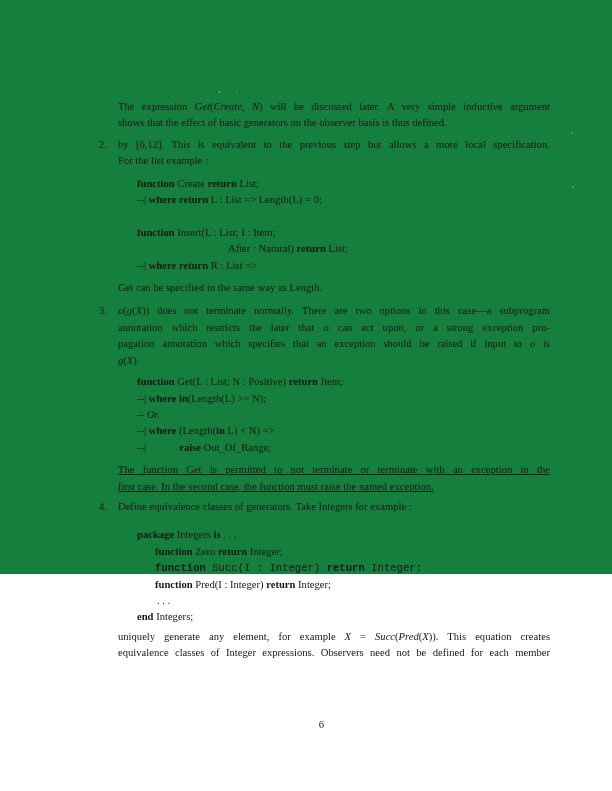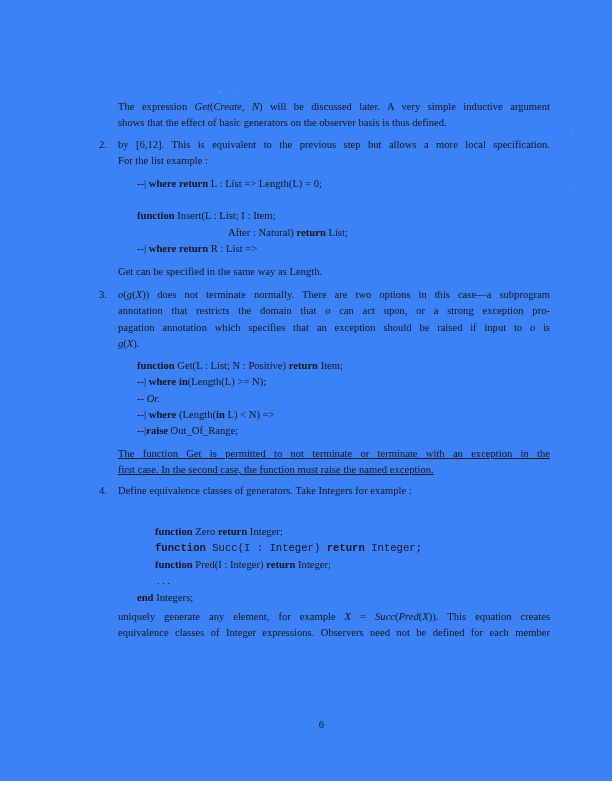--- a/index.html
+++ b/index.html
@@ -5,21 +5,21 @@
   html,body{margin:0;padding:0;}
   body{
     width:612px;height:791px;
     background:#ffffff;
     position:relative;
     font-family:"Liberation Serif","DejaVu Serif",serif;
     color:#161616;
     overflow:hidden;
   }
   #page{
-    position:absolute;left:0;top:0;width:612px;height:781px;background:#3b82f6;
+    position:absolute;left:0;top:0;width:612px;height:574px;background:#15803d;
   }
   #doc{
     position:absolute;
     left:118px;top:99px;width:432px;
     font-size:10.6px;
     line-height:16.4px;
   }
   .block{position:relative;}
   .block.code{margin-left:19px;}
   .line{white-space:normal;}
@@ -52,53 +52,55 @@
       <div class="block para" style="margin-top: 0px;">
         <div class="line just"><span>The expression </span><span class="i">Get</span><span>(</span><span class="i">Create</span><span>, </span><span class="i">N</span><span>) will be discussed later. A very simple inductive argument</span></div>
         <div class="line"><span>shows that the effect of basic generators on the observer basis is thus defined.</span></div>
       </div>
       <div class="block listitem" style="margin-top: 5px;">
         <span class="marker">2.</span>
         <div class="line just"><span>by [6,12]. This is equivalent to the previous step but allows a more local specification.</span></div>
         <div class="line"><span>For the list example :</span></div>
       </div>
       <div class="block code" style="margin-top: 6px;">
+        <div class="line"><span class="b">function </span><span>Create </span><span class="b">return </span><span>List;</span></div>
         <div class="line"><span>--| </span><span class="b">where return </span><span>L : List =&gt; Length(L) = 0;</span></div>
         <div class="line blank">&nbsp;</div>
         <div class="line"><span class="b">function </span><span>Insert(L : List; I : Item;</span></div>
         <div class="line" style="padding-left: 91px;"><span>After : Natural) </span><span class="b">return </span><span>List;</span></div>
         <div class="line"><span>--| </span><span class="b">where return </span><span>R : List =&gt;</span></div>
       </div>
       <div class="block para" style="margin-top: 6px;">
         <div class="line"><span>Get can be specified in the same way as Length.</span></div>
       </div>
       <div class="block listitem" style="margin-top: 7px;">
         <span class="marker">3.</span>
         <div class="line just"><span class="i">o</span><span>(</span><span class="i">g</span><span>(</span><span class="i">X</span><span>)) does not terminate normally. There are two options in this case—a subprogram</span></div>
-        <div class="line just"><span>annotation that restricts the domain that </span><span class="i">o</span><span> can act upon, or a strong exception pro-</span></div>
+        <div class="line just"><span>annotation which restricts the later that </span><span class="i">o</span><span> can act upon, or a strong exception pro-</span></div>
         <div class="line just"><span>pagation annotation which specifies that an exception should be raised if input to </span><span class="i">o</span><span> is</span></div>
         <div class="line"><span class="i">g</span><span>(</span><span class="i">X</span><span>).</span></div>
       </div>
       <div class="block code" style="margin-top: 5px;">
         <div class="line"><span class="b">function </span><span>Get(L : List; N : Positive) </span><span class="b">return </span><span>Item;</span></div>
         <div class="line"><span>--| </span><span class="b">where in</span><span>(Length(L) &gt;= N);</span></div>
         <div class="line"><span>-- </span><span class="i">Or.</span></div>
         <div class="line"><span>--| </span><span class="b">where </span><span>(Length(</span><span class="b">in</span><span> L) &lt; N) =&gt;</span></div>
-        <div class="line"><span>--|</span><span class="b" style="">raise </span><span>Out_Of_Range;</span></div>
+        <div class="line"><span>--|</span><span class="b" style="margin-left: 33px;">raise </span><span>Out_Of_Range;</span></div>
       </div>
       <div class="block para" style="margin-top: 6px; text-decoration: underline;">
         <div class="line just"><span>The function Get is permitted to not terminate or terminate with an exception in the</span></div>
         <div class="line"><span>first case. In the second case, the function must raise the named exception.</span></div>
       </div>
       <div class="block listitem" style="margin-top: 4px;">
         <span class="marker">4.</span>
         <div class="line"><span>Define equivalence classes of generators. Take Integers for example :</span></div>
       </div>
       <div class="block code" style="margin-top: 12px;">
-        <div class="line" style="padding-left: 18px; margin-top: 25px;"><span class="b">function </span><span>Zero </span><span class="b">return </span><span>Integer;</span></div>
+        <div class="line"><span class="b">package </span><span>Integers </span><span class="b">is </span><span>. . .</span></div>
+        <div class="line" style="padding-left: 18px;"><span class="b">function </span><span>Zero </span><span class="b">return </span><span>Integer;</span></div>
         <div class="line" style="padding-left: 18px; font-family: Liberation Mono, monospace;"><span class="b">function </span><span>Succ(I : Integer) </span><span class="b">return </span><span>Integer;</span></div>
         <div class="line" style="padding-left: 18px;"><span class="b">function </span><span>Pred(I : Integer) </span><span class="b">return </span><span>Integer;</span></div>
         <div class="line" style="padding-left: 20px;"><span>. . .</span></div>
         <div class="line"><span class="b">end </span><span>Integers;</span></div>
       </div>
       <div class="block para" style="margin-top: 3px;">
         <div class="line just"><span>uniquely generate any element, for example </span><span class="i">X</span><span> = </span><span class="i">Succ</span><span>(</span><span class="i">Pred</span><span>(</span><span class="i">X</span><span>)). This equation creates</span></div>
         <div class="line just"><span>equivalence classes of Integer expressions. Observers need not be defined for each member</span></div>
       </div>
     </div>

